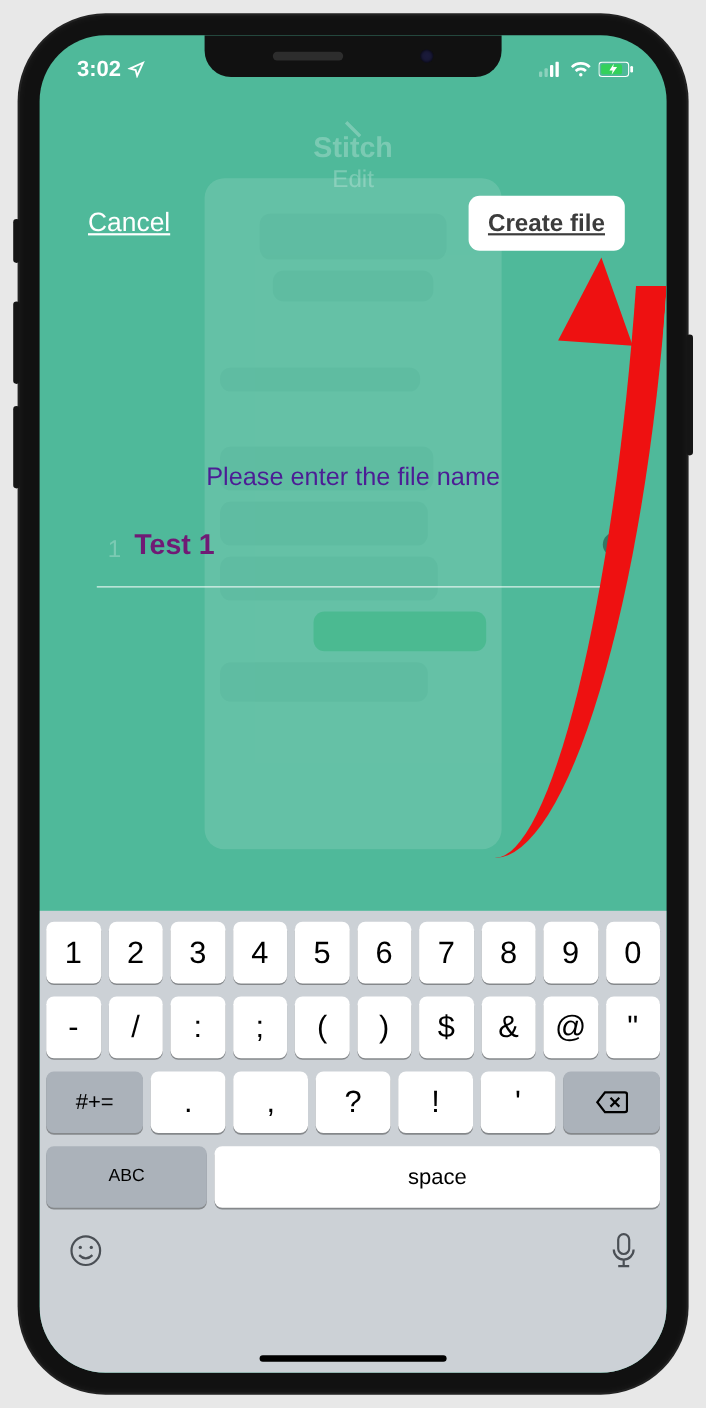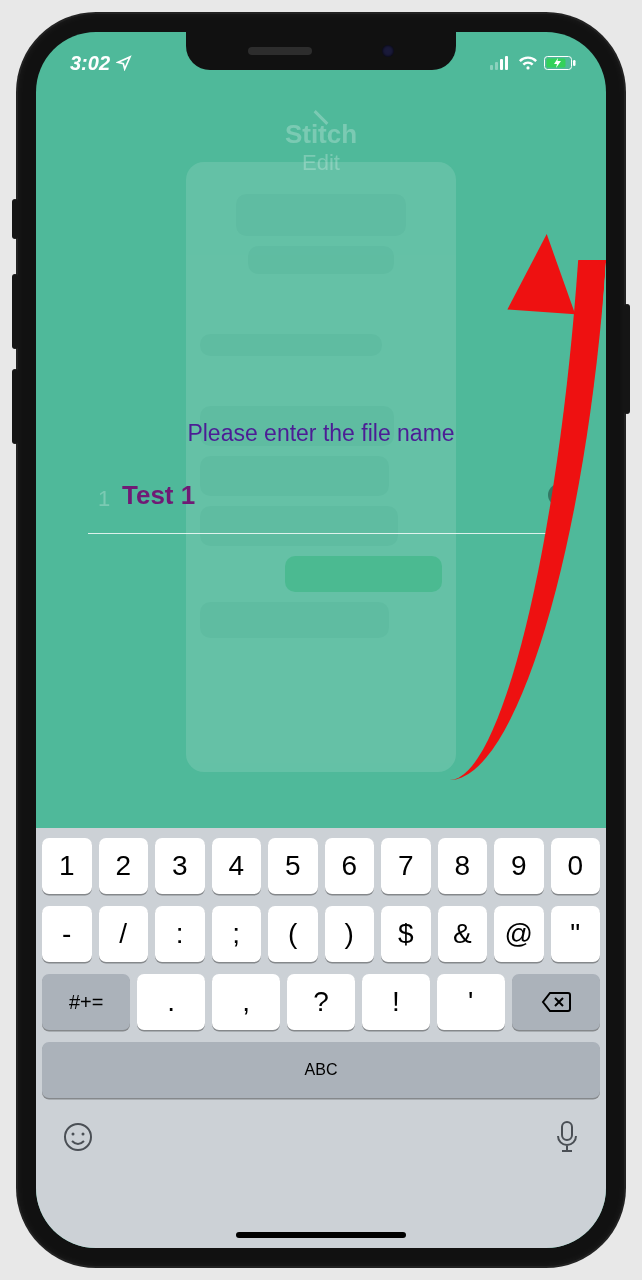--- a/index.html
+++ b/index.html
@@ -40,21 +40,21 @@
     z-index: 50;
     display: flex; align-items: center; justify-content: center; gap: 70px;
   }
   .notch .speaker { width: 64px; height: 8px; background: #2d2d2d; border-radius: 4px; }
   .notch .cam { width: 12px; height: 12px; background: #1a1a3a; border-radius: 50%; box-shadow: inset 0 0 3px #000; }
 
   
   .status-bar {
     position: absolute; top: 0; left: 0; right: 0; height: 56px;
     display: flex; justify-content: space-between; align-items: center;
-    padding: 0 24px; z-index: 40; color: #fff; font-weight: 600; font-style: italic;
+    padding: 0 24px; z-index: 40; color: #fff; font-weight: 600;
   }
   .status-left { display: flex; align-items: center; gap: 6px; font-size: 20px; padding-left: 10px; padding-top: 6px;}
   .status-right { display: flex; align-items: center; gap: 6px; padding-right: 6px; padding-top: 6px;}
   .status-right svg { display: block; }
 
   
   .bg-nav {
     position: absolute; top: 84px; left: 0; right: 0; height: 60px;
     display: flex; justify-content: space-between; align-items: center;
     padding: 0 26px; color: rgba(255,255,255,.25); z-index: 5; flex-direction: column;
@@ -217,20 +217,24 @@
       <div class="bubble" style="height:22px; width:75%;"></div>
       <div style="height:30px;"></div>
       <div class="bubble" style="height:40px; width:80%;"></div>
       <div class="bubble" style="height:40px; width:78%;"></div>
       <div class="bubble" style="height:40px; width:82%;"></div>
       <div class="bubble green" style="height:36px; width:65%;"></div>
       <div class="bubble" style="height:36px; width:78%;"></div>
     </div>
     <div class="bg-row-number">1</div>
 
+    <div class="modal-bar">
+      <button class="cancel">Cancel</button>
+      <button class="create">Create file</button>
+    </div>
 
     <div class="prompt">Please enter the file name</div>
     <div class="input-wrap">
       <input class="file-input" type="text" value="Test 1" style="">
       <button class="clear-btn">
         <span>✕</span>
       </button>
     </div>
 
     <div class="arrow-tail"></div>
@@ -270,20 +274,21 @@
         <button class="key">'</button>
         <button class="key special wide backspace">
           <svg viewBox="0 0 30 24" fill="none" stroke="#000" stroke-width="2">
               <path d="M9 3 H27 a2 2 0 0 1 2 2 V19 a2 2 0 0 1 -2 2 H9 L2 12 Z"></path>
               <path d="M14 8 L22 16 M22 8 L14 16"></path>
             </svg>
         </button>
       </div>
       <div class="kb-row">
         <button class="key special abc">ABC</button>
+        <button class="key space">space</button>
       </div>
       <div class="kb-bottom">
         <button class="kb-iconbtn">
           <svg width="32" height="32" viewBox="0 0 32 32" fill="none" stroke="#4a4f55" stroke-width="2">
               <circle cx="16" cy="16" r="13"></circle>
               <circle cx="11" cy="13" r="1.5" fill="#4a4f55" stroke="none"></circle>
               <circle cx="21" cy="13" r="1.5" fill="#4a4f55" stroke="none"></circle>
               <path d="M10 20 q6 6 12 0"></path>
             </svg>
         </button>

